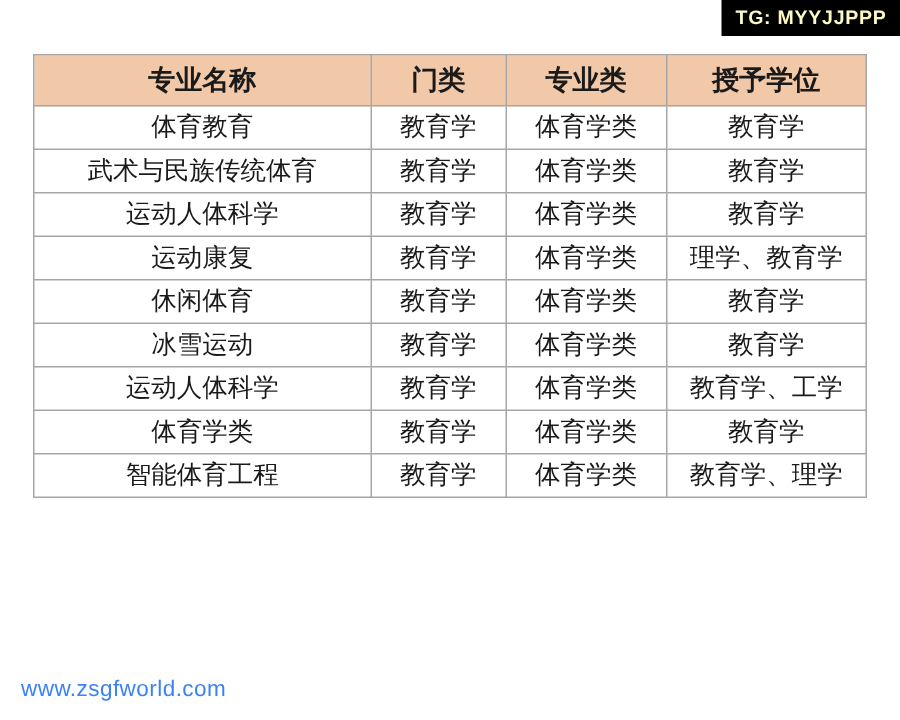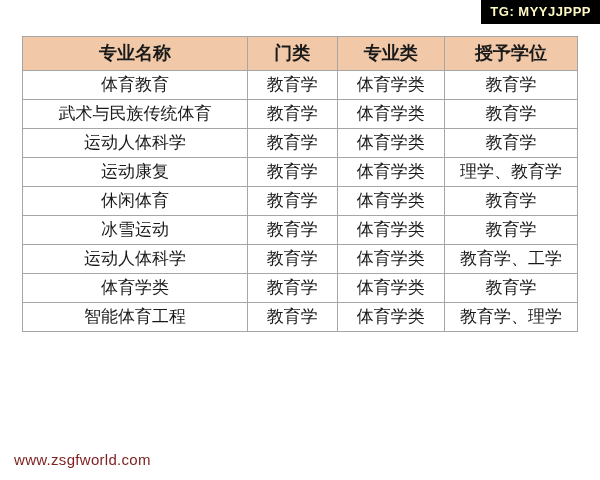--- a/index.html
+++ b/index.html
@@ -24,21 +24,21 @@
     font-size: 13px;
     font-weight: bold;
     letter-spacing: 0.5px;
     padding: 4px 9px 5px 9px;
     z-index: 5;
   }
   .watermark-url {
     position: absolute;
     left: 14px;
     bottom: 12px;
-    color: #7f1d1d;
+    color: #3b82f6;
     font-family: "Liberation Sans", sans-serif;
     font-size: 15px;
     letter-spacing: 0.3px;
     z-index: 5;
   }
   .table-wrap {
     position: absolute;
     left: 22px;
     top: 36px;
     width: 556px;

